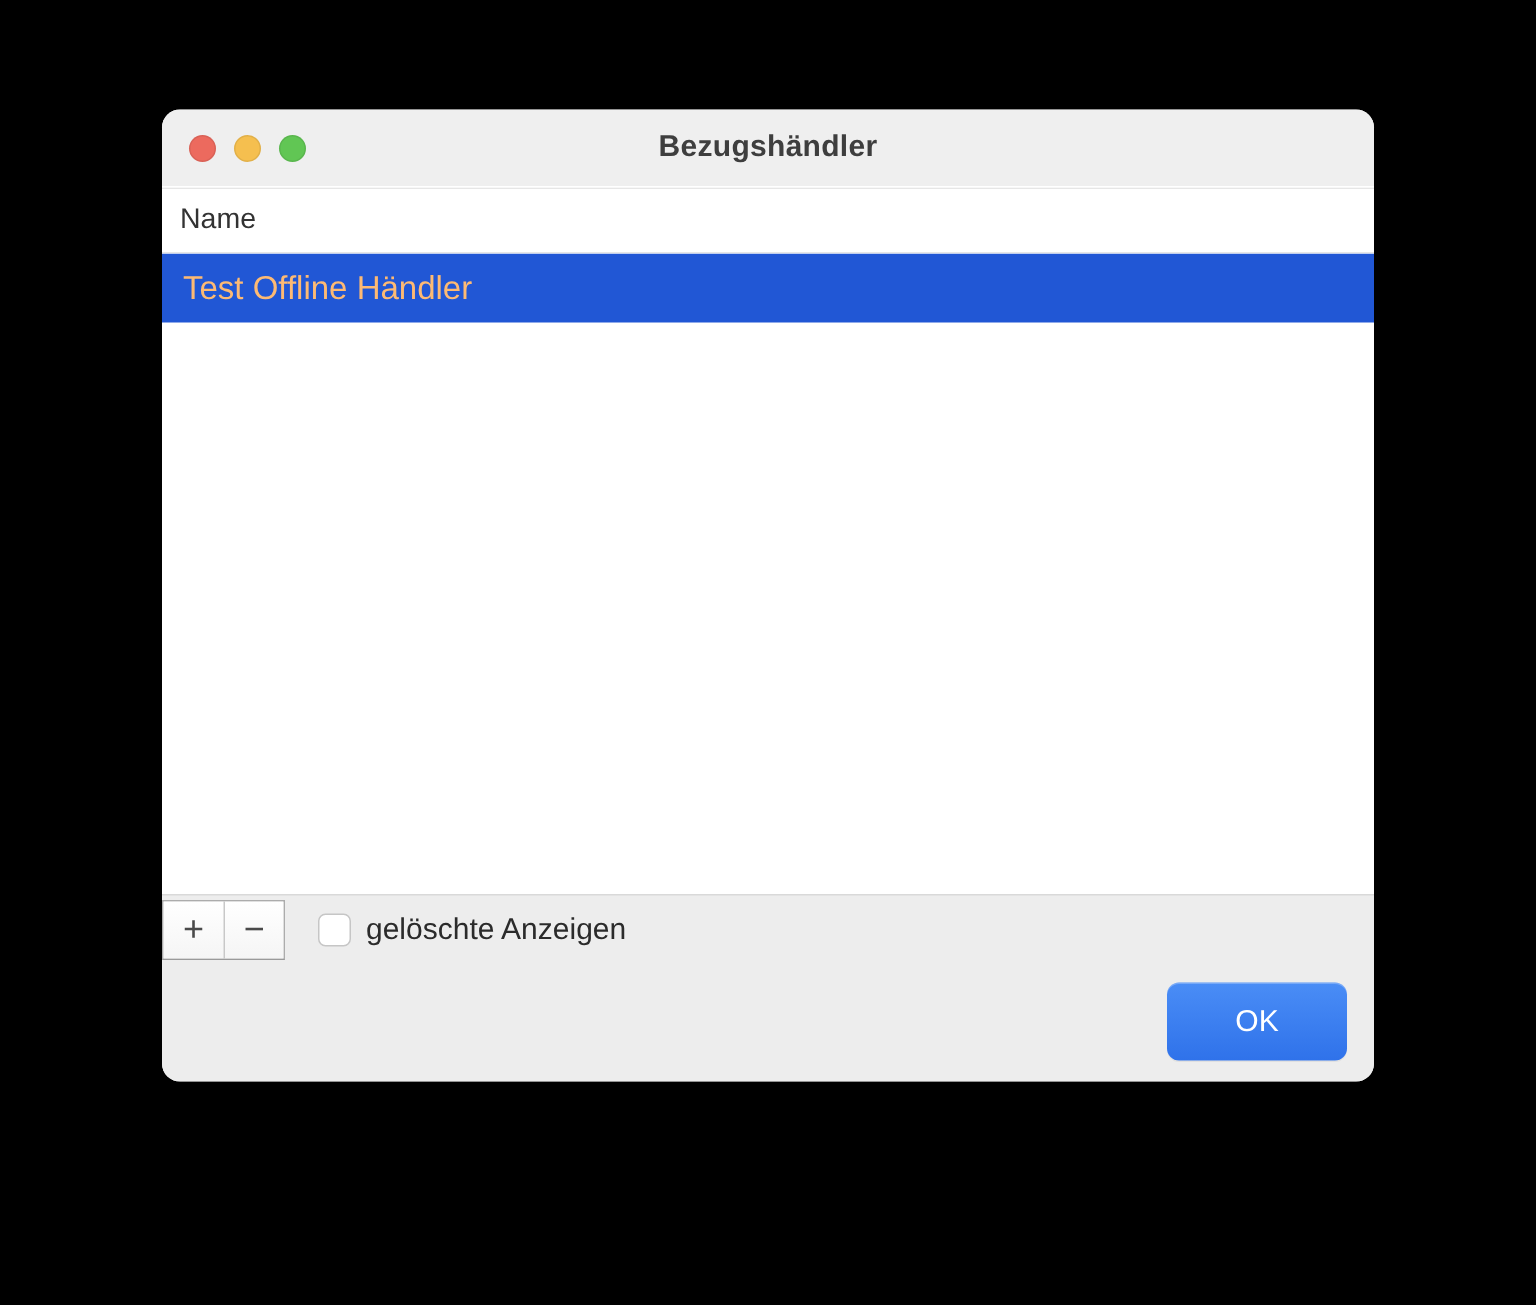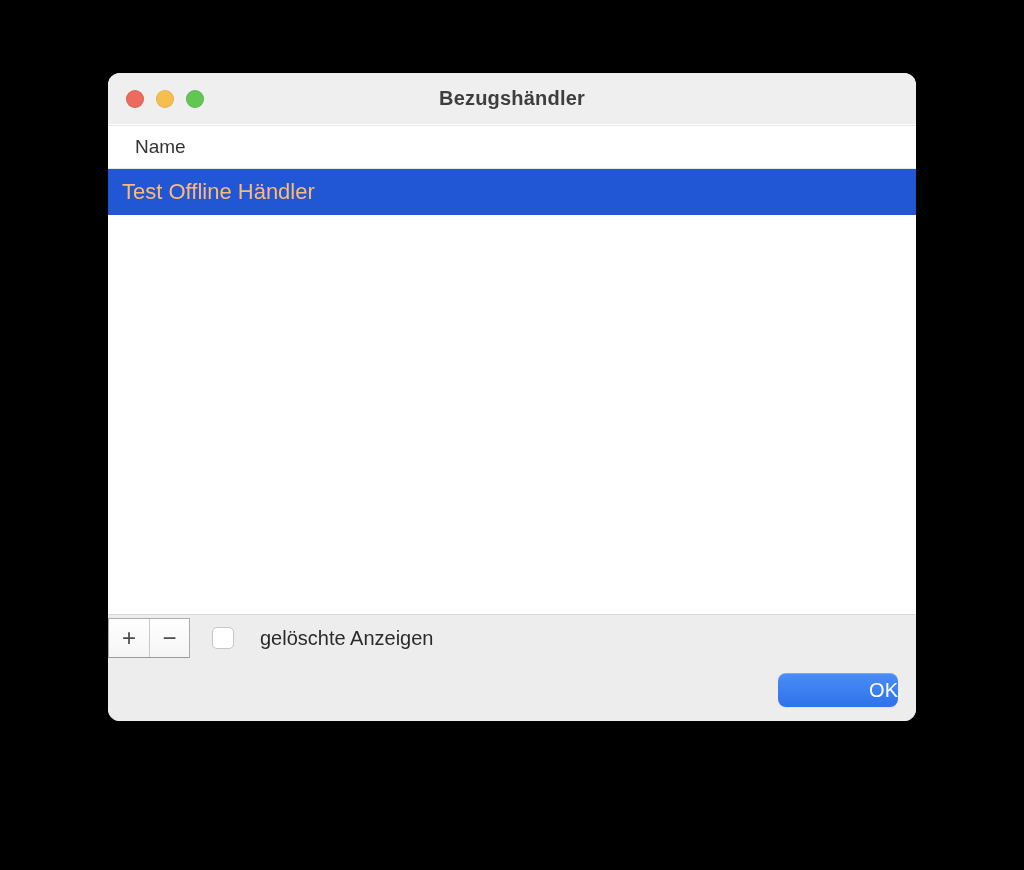--- a/index.html
+++ b/index.html
@@ -61,21 +61,21 @@
       text-align: center;
     }
 
     .table-header {
       height: 44px;
       background: #ffffff;
       border-top: 1px solid #e6e6e6;
       border-bottom: 1px solid #e6e6e6;
       display: flex;
       align-items: center;
-      padding: 0 27px;
+      padding: 0 12px;
     }
     .table-header .col-label {
       font-size: 19px;
       color: #333;
       font-weight: 400;
     }
     .list-area {
       flex: 1 1 auto;
       background: #ffffff;
       overflow: auto;
@@ -126,21 +126,21 @@
       color: #4a4a4a;
       user-select: none;
       cursor: default;
     }
     .sq-btn + .sq-btn {
       border-left: 1px solid #c8c8c8;
     }
     .checkbox-wrap {
       display: flex;
       align-items: center;
-      gap: 26px;
+      gap: 10px;
       margin-left: 10px;
     }
     .mac-checkbox {
       width: 22px;
       height: 22px;
       border-radius: 5px;
       background: #ffffff;
       border: 1px solid #c6c6c6;
       box-shadow: inset 0 1px 0 rgba(255,255,255,0.6);
     }
@@ -148,29 +148,29 @@
       font-size: 20px;
       color: #2b2b2b;
     }
     .action-row {
       display: flex;
       justify-content: flex-end;
       padding: 12px 18px 0 18px;
     }
     .primary-btn {
       min-width: 120px;
-      height: 34px;
+      height: 52px;
       border-radius: 8px;
       background: linear-gradient(#4a8df6, #2f72ea);
       color: #ffffff;
       font-size: 20px;
       font-weight: 500;
       display: flex;
       align-items: center;
-      justify-content: flex-end;
+      justify-content: center;
       box-shadow: 0 1px 0 rgba(0,0,0,0.05), inset 0 1px 0 rgba(255,255,255,0.25);
       cursor: default;
       user-select: none;
       margin-left: 36px;
     }
   </style>
 </head>
 <body>
 
 <div class="desktop">

